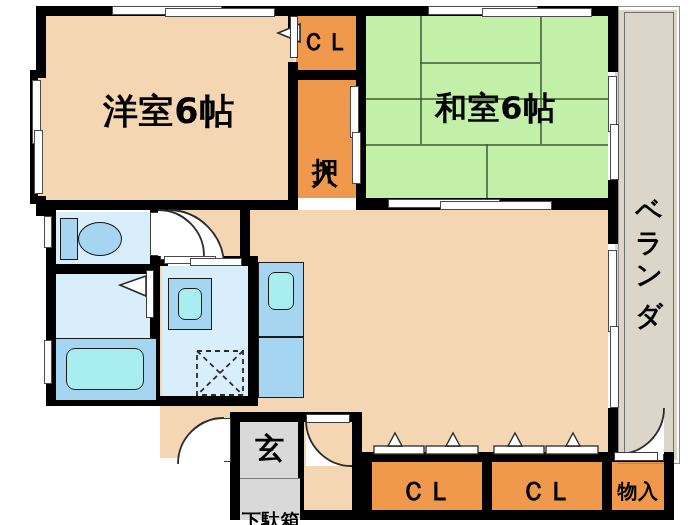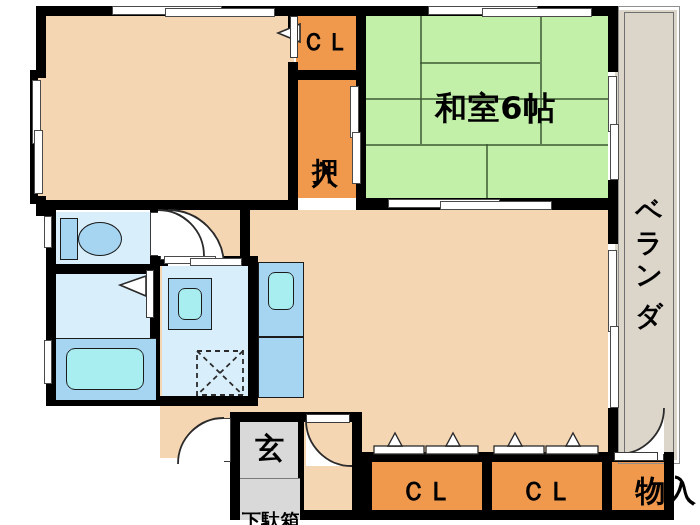--- a/index.html
+++ b/index.html
@@ -245,33 +245,34 @@
     <line x1="1" y1="1" x2="47" y2="45" stroke="#2b2b2b" stroke-width="1.8" stroke-dasharray="5 4"></line>
     <line x1="47" y1="1" x2="1" y2="45" stroke="#2b2b2b" stroke-width="1.8" stroke-dasharray="5 4"></line>
   </svg>
 
   <div class="fx" style="left:258px;top:262px;width:46px;height:136px;background:#A6D5F2;border:1.6px solid #1b1b1b;"></div>
   <div class="fx" style="left:258px;top:336px;width:46px;height:2px;background:#1b1b1b;"></div>
   <div class="fx" style="left:268px;top:272px;width:26px;height:38px;background:#A8EDF0;border:1.7px solid #1b1b1b;border-radius:7px;"></div>
 
   <div class="fx" style="left:240px;top:478px;width:60px;height:42px;background:#D9D9D9;border-top:1.3px solid #7a7a7a;"></div>
 
+  <div class="lbl" style="left:44px;top:82px;width:250px;height:58px;font-size:35px;">洋室6帖</div>
 
   <div class="lbl" style="left:366px;top:82px;width:259px;height:54px;font-size:32px;">和室6帖</div>
 
 
   <div class="lbl lbl-v" style="left:624px;top:152px;width:50px;height:190px;font-size:27px;">ベランダ</div>
 
   <div class="lbl" style="left:240px;top:424px;width:60px;height:50px;font-size:29px;">玄</div>
 
   <div class="lbl" style="left:236px;top:504px;width:70px;height:34px;font-size:19px;">下駄箱</div>
 
   <div class="lbl" style="left:296px;top:20px;width:60px;height:44px;font-size:24px;">ＣＬ</div>
 
   <div class="lbl lbl-v" style="left:300px;top:92px;width:52px;height:96px;font-size:26px;">押入</div>
 
   <div class="lbl" style="left:372px;top:468px;width:110px;height:46px;font-size:26px;">ＣＬ</div>
 
   <div class="lbl" style="left:492px;top:468px;width:110px;height:46px;font-size:26px;">ＣＬ</div>
 
-  <div class="lbl" style="left:610px;top:468px;width:56px;height:46px;font-size:30px;margin-left:28px;">物入</div>
+  <div class="lbl" style="left:610px;top:468px;width:56px;height:46px;font-size:20px;">物入</div>
 
 </div>
 
 </body></html>

